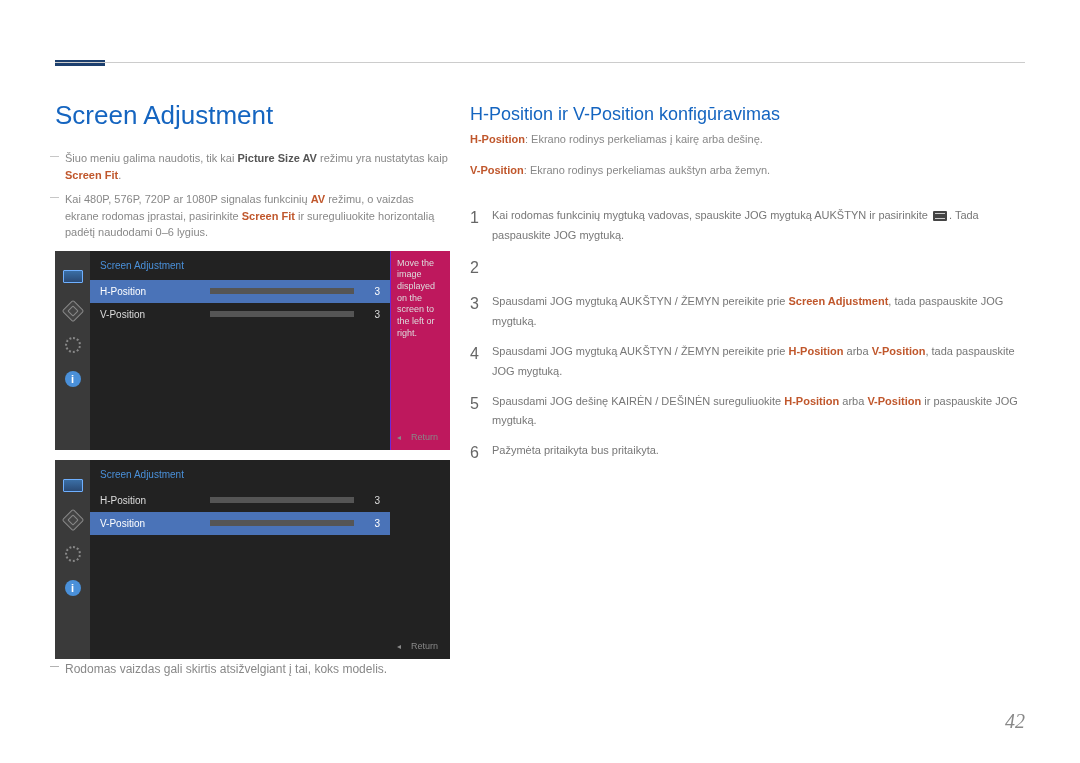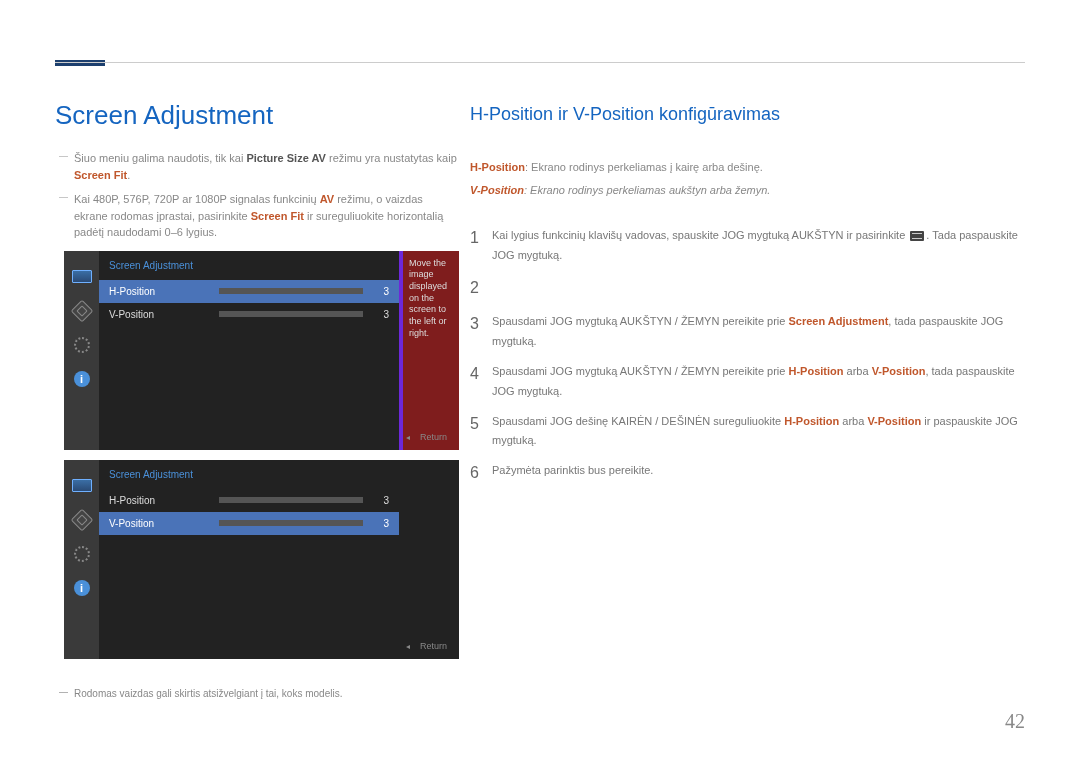--- a/index.html
+++ b/index.html
@@ -1,20 +1,20 @@
 <!DOCTYPE html>
 <html><head>
 <meta charset="utf-8">
 <style>
   * { margin: 0; padding: 0; box-sizing: border-box; }
   body { width: 1080px; height: 763px; font-family: Arial, "Segoe UI", sans-serif; background: #fff; position: relative; color: #333; }
   .topbar { position: absolute; top: 60px; left: 55px; height: 6px; width: 50px; background: #1c3f6e; }
   .toprule { position: absolute; top: 62px; left: 55px; right: 55px; border-top: 1px solid #ccc; }
   .main-title { position: absolute; top: 100px; left: 55px; font-size: 26px; color: #1565c0; font-weight: 400; }
-  .left-col { position: absolute; top: 150px; left: 64px; width: 395px; font-size: 11px; color: #888; line-height: 1.5; }
+  .left-col { position: absolute; top: 150px; left: 55px; width: 395px; font-size: 11px; color: #888; line-height: 1.5; }
   .note { margin-bottom: 8px; position: relative; padding-left: 10px; }
   .note::before { content: "―"; position: absolute; left: -5px; top: 0; font-size: 9px; color:#aaa;}
   .hl-bold { color: #555; font-weight: 600; }
   .hl-orange { color: #c0572c; font-weight: 600; }
   .osd-box { width: 395px; height: 199px; background: #222; margin-top: 10px; position: relative; font-size: 10px; color: #ddd; }
   .osd-sidebar { position: absolute; left: 0; top: 0; bottom: 0; width: 35px; background: #3a3a3a; display: flex; flex-direction: column; align-items: center; gap: 18px; padding-top: 18px;}
   .osd-icon { width:22px; height:16px; display:flex; align-items:center; justify-content:center; }
   .osd-monitor { width: 20px; height: 13px; border: 1.5px solid #5ea0e0; border-radius: 1px; background: linear-gradient(#3a6ea5,#2a4a75); position:relative; }
   .osd-monitor.sel { border-color:#6fb0ff; }
   .osd-circle { width: 16px; height: 16px; border: 1.5px solid #888; border-radius: 2px; position:relative; transform: rotate(45deg); background:#444; }
@@ -23,35 +23,35 @@
   .osd-info { width:16px; height:16px; border-radius:50%; background:#4a90d9; color:#fff; text-align:center; line-height:16px; font-weight:bold; font-size:11px; }
   .osd-body { position: absolute; left: 35px; top: 0; right: 60px; bottom: 0; }
   .osd-header { color: #4a90d9; padding: 7px 10px; font-size: 10px;}
   .osd-row { display:flex; align-items:center; padding: 4px 10px; font-size:10px;}
   .osd-row.sel { background: #4a73b8; color:#fff;}
   .osd-label { flex: 0 0 110px; }
   .osd-slider { flex: 1; height: 6px; background: #555; position:relative; margin-right:10px;}
   .osd-slider .fill { height:100%; background:#4a90d9; }
   .osd-slider.sel .fill { background:#a5c0e8; }
   .osd-val { flex: 0 0 16px; text-align:right; }
-  .osd-right { position:absolute; right:0; top:0; width:60px; bottom:0; background:#7f1d1d; color:#ddd; font-size:9px; padding:7px 6px; line-height:1.3; border-left:4px solid #6d28d9; }
+  .osd-right { position:absolute; right:0; top:0; width:60px; bottom:0; background:#be185d; color:#ddd; font-size:9px; padding:7px 6px; line-height:1.3; border-left:1px solid #6d28d9; }
   .osd-footer { position:absolute; bottom:5px; right:12px; font-size:9px; color:#888; }
   .osd-footer .tri { font-size:8px; margin-right:10px;}
-  .footnote { font-size: 10px; color:#888; margin-top:27px; padding-left:10px; position:relative;}
+  .footnote { font-size: 12px; color:#888; margin-top:1px; padding-left:10px; position:relative;}
   .footnote::before{content:"―"; position:absolute; left:-5px; font-size:9px;}
   .right-col { position: absolute; top: 104px; left: 470px; right: 55px; }
-  .sub-title { font-size: 18px; color: #1565c0; font-weight: 500; margin-bottom: 34px; }
-  .desc { font-size: 11px; color: #888; margin-bottom: 6px; line-height:1.5; }
+  .sub-title { font-size: 18px; color: #1565c0; font-weight: 500; margin-bottom: 6px; }
+  .desc { font-size: 11px; color: #888; margin-bottom: 14px; line-height:1.5; }
   .step { display: flex; align-items: flex-start; margin: 8px 0; font-size:11px; color:#777; line-height:1.8;}
   .step-num { font-size: 16px; color: #666; width: 22px; flex-shrink:0; font-weight:400;}
   .step-text { flex:1; padding-top:2px;}
   .menu-chip { display:inline-block; width:14px; height:10px; background:#444; border-radius:1px; vertical-align:middle; position:relative; margin:0 2px;}
   .menu-chip::before,.menu-chip::after{content:"";position:absolute;left:2px;right:2px;height:1px;background:#ccc;}
   .menu-chip::before{top:2px;} .menu-chip::after{bottom:2px;}
-  .page-num { position:absolute; bottom:30px; right:55px; font-size:20px; color:#888; font-family: Georgia, serif;}
+  .page-num { position:absolute; bottom:30px; right:55px; font-size:20px; color:#888; font-style:italic; font-family: Georgia, serif;}
 </style>
 </head>
 <body>
 
 <div class="topbar"></div>
 <div class="toprule"></div>
 <div class="main-title">Screen Adjustment</div>
 
 <div class="left-col">
   <div class="note">
@@ -125,28 +125,28 @@
   </div>
 
   <div class="footnote">Rodomas vaizdas gali skirtis atsižvelgiant į tai, koks modelis.</div>
 </div>
 
 <div class="right-col">
   <div class="sub-title">H-Position ir V-Position konfigūravimas</div>
   <div class="desc">
     <span class="hl-orange">H-Position</span><span>: Ekrano rodinys perkeliamas į kairę arba dešinę.</span>
   </div>
-  <div class="desc" style="margin-bottom:26px;font-style:italic;">
+  <div class="desc" style="margin-bottom:26px;">
     <span class="hl-orange">V-Position</span><span>: Ekrano rodinys perkeliamas aukštyn arba žemyn.</span>
   </div>
 
   <div class="step">
     <div class="step-num">1</div>
     <div class="step-text">
-      <span>Kai lygius funkcinių klavišų vadovas, spauskite JOG mygtuką AUKŠTYN ir pasirinkite </span><span class="menu-chip"></span><span>. Tada paspauskite JOG mygtuką.</span>
+      <span>Kai rodomas funkcinių mygtuką vadovas, spauskite JOG mygtuką AUKŠTYN ir pasirinkite </span><span class="menu-chip"></span><span>. Tada paspauskite JOG mygtuką.</span>
     </div>
   </div>
   <div class="step">
     <div class="step-num">2</div>
   </div>
   <div class="step">
     <div class="step-num">3</div>
     <div class="step-text">
       <span>Spausdami JOG mygtuką AUKŠTYN / ŽEMYN pereikite prie </span><span class="hl-orange">Screen Adjustment</span><span>, tada paspauskite JOG mygtuką.</span>
     </div>
@@ -158,17 +158,17 @@
     </div>
   </div>
   <div class="step">
     <div class="step-num">5</div>
     <div class="step-text">
       <span>Spausdami JOG dešinę KAIRĖN / DEŠINĖN sureguliuokite </span><span class="hl-orange">H-Position</span><span> arba </span><span class="hl-orange">V-Position</span><span> ir paspauskite JOG mygtuką.</span>
     </div>
   </div>
   <div class="step">
     <div class="step-num">6</div>
-    <div class="step-text">Pažymėta parinktis bus pereikite.</div>
+    <div class="step-text">Pažymėta pritaikyta bus pritaikyta.</div>
   </div>
 </div>
 
 <div class="page-num">42</div>
 
 </body></html>

